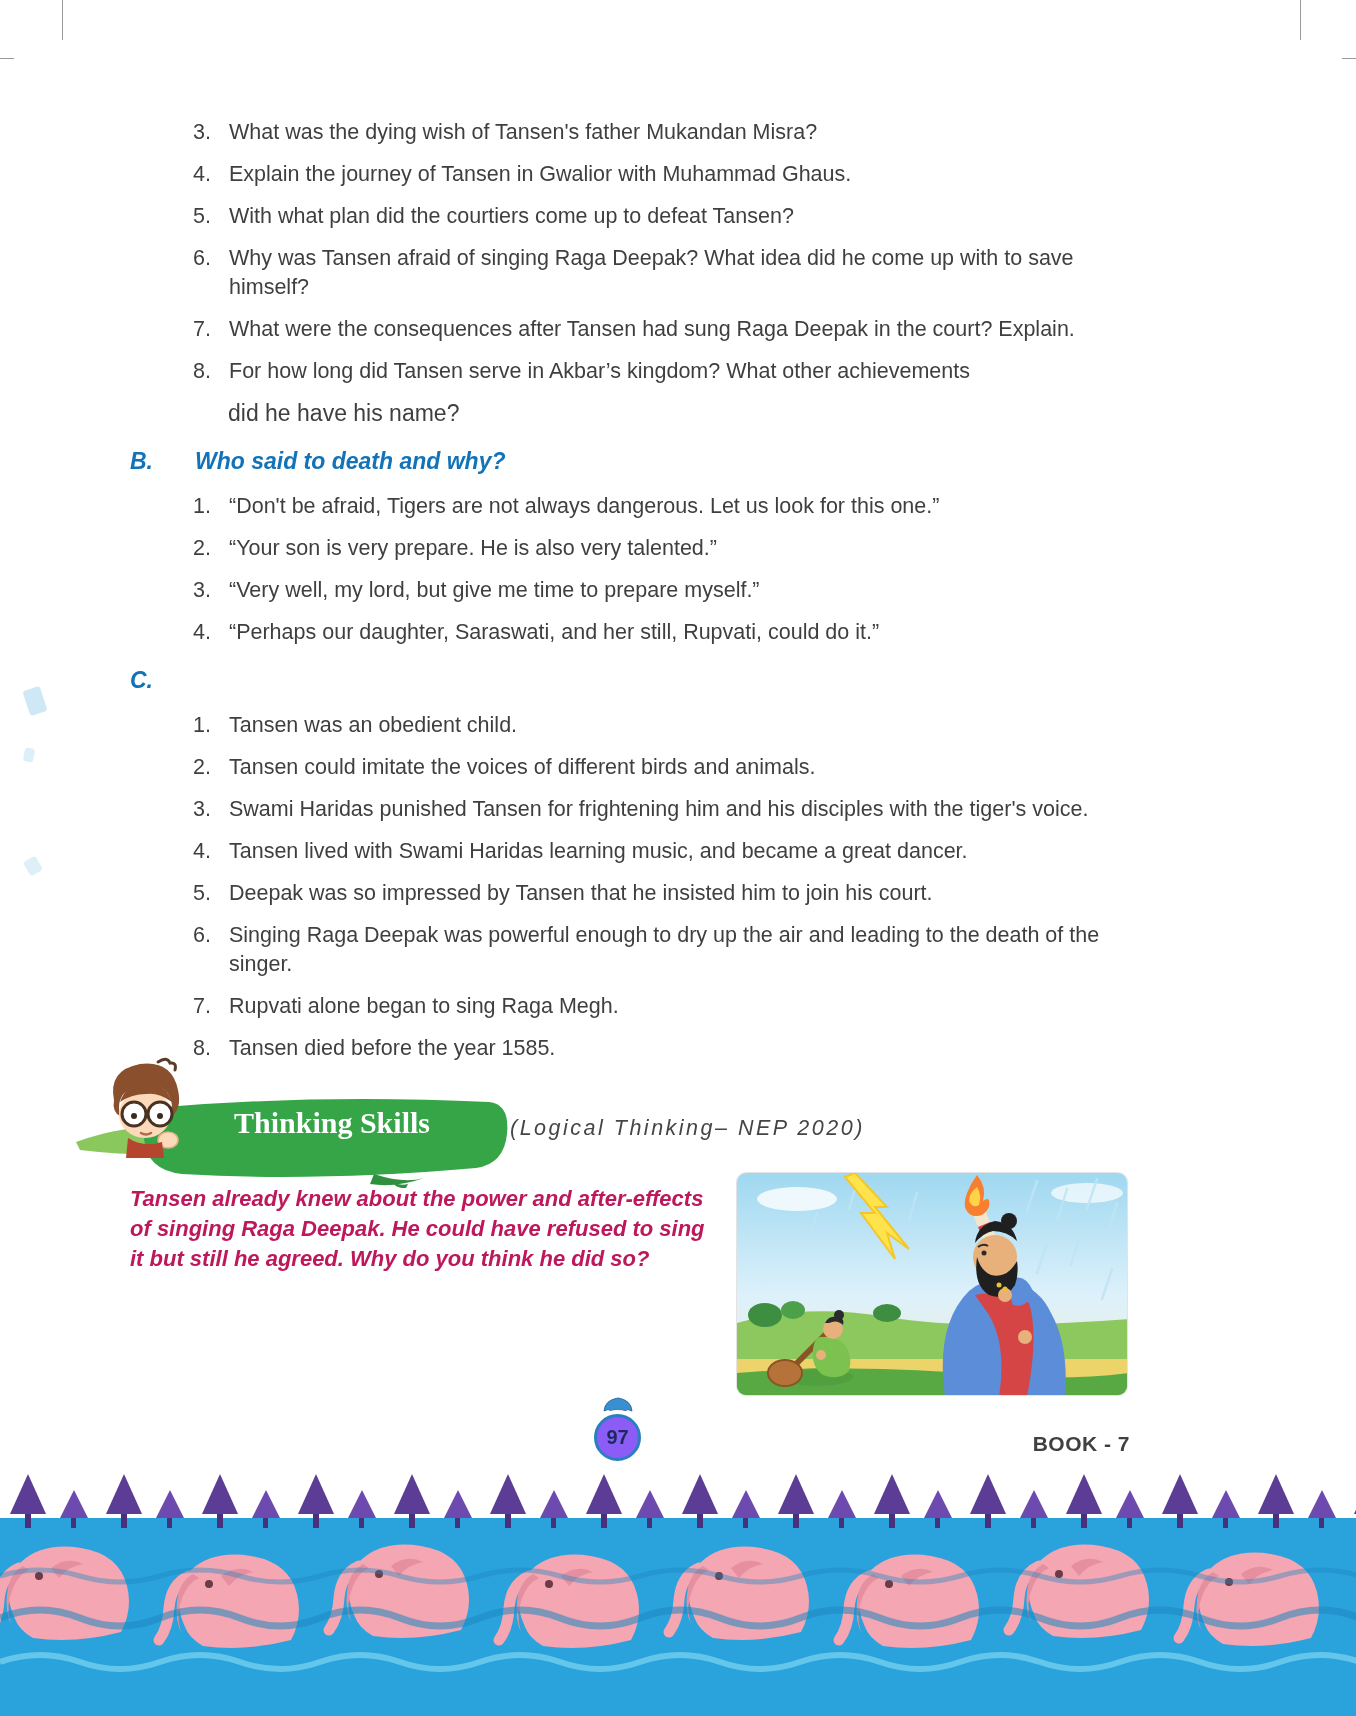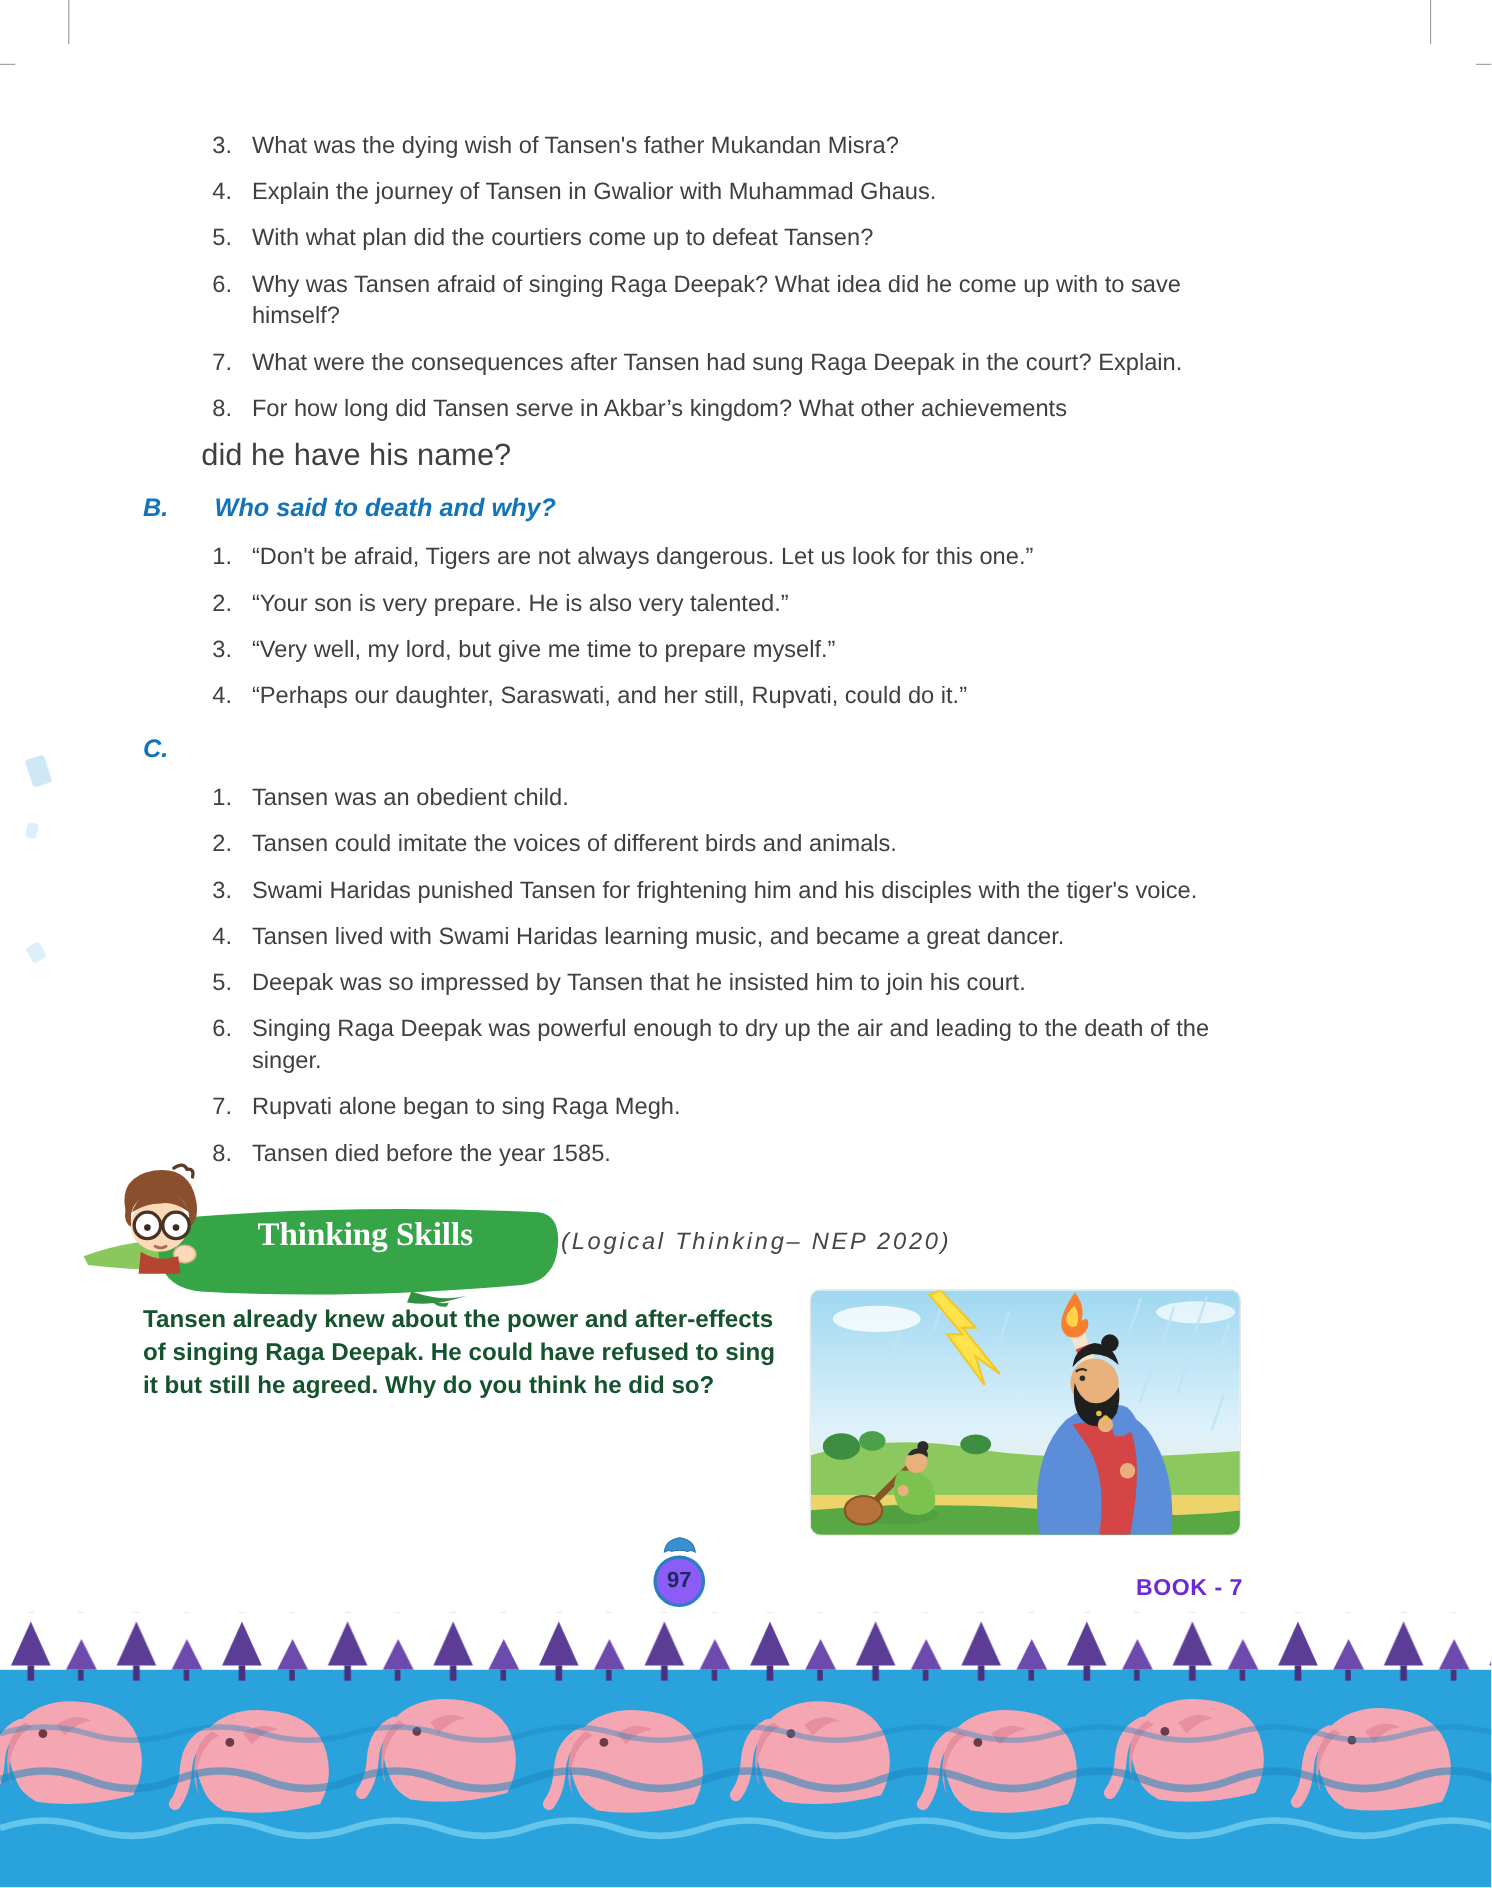--- a/index.html
+++ b/index.html
@@ -14,48 +14,48 @@
   .crop.h { height:1px; width:14px; top:58px; }
   
   .artifact { position:absolute; background:#cfe8f5; border-radius:3px; }
 
   
   .content { position:absolute; top:118px; left:130px; width:1022px; }
   .qlist { margin-left:63px; }
   .li { display:flex; margin-bottom:13px; font-size:21.5px; line-height:29px; }
   .li .num { width:36px; flex-shrink:0; }
   .li .txt { flex:1; }
-  .overflow-line { margin-left:53px; font-size:28px; line-height:29px; margin-bottom:13px; }
+  .overflow-line { margin-left:98px; font-size:23px; line-height:29px; margin-bottom:13px; }
   .sec-head { display:flex; margin:18px 0 16px 0; font-size:23px; line-height:30px;
               font-weight:bold; font-style:italic; color:#1273b8; }
   .sec-head .letter { width:65px; flex-shrink:0; }
 
   
   .banner-svg { position:absolute; left:74px; top:1090px; }
   .kid-svg { position:absolute; left:98px; top:1054px; z-index:3; }
   .banner-title { position:absolute; left:192px; top:1106px; width:280px; z-index:4;
                   text-align:center; color:#ffffff; font-weight:bold; font-size:30px;font-family:Liberation Serif, serif; }
   .banner-subtitle { position:absolute; left:510px; top:1116px; font-size:21.5px;
                      letter-spacing:2.5px; color:#454545;font-style:italic; }
 
   .prompt { position:absolute; left:130px; top:1184px; width:594px;
-            color:#14532d; font-weight:bold; 
+            color:#be185d; font-weight:bold; font-style:italic;
             font-size:22px; line-height:30px; }
 
   .illustration { position:absolute; left:736px; top:1172px; width:392px; height:224px;
                   border-radius:10px; overflow:hidden; border:1px solid #e3e3e3; }
 
   
   .umbrella { position:absolute; left:601px; top:1396px; z-index:5; }
   .page-badge { position:absolute; left:594px; top:1414px; width:47px; height:47px;
                 border-radius:50%; background:#8b5cf6; border:3px solid #2a7fc1; z-index:5;
                 display:flex; align-items:center; justify-content:center;
                 font-weight:bold; font-size:20px; color:#1a2a5e; box-shadow:0 0 0 4px #ffffff; }
   .book-label { position:absolute; left:930px; top:1432px; width:200px; text-align:right;
-                font-weight:bold; font-size:21px; color:#6d28d9; letter-spacing:0.5px; }
+                font-weight:bold; font-size:21px; color:#404040; letter-spacing:0.5px; }
 
   .bottom-decor { position:absolute; left:0; bottom:0; width:1356px; height:250px; z-index:1; }
 </style>
 </head>
 <body>
 
 <div class="crop v" style="left:62px"></div>
 <div class="crop v" style="left:1300px"></div>
 <div class="crop h" style="left:0"></div>
 <div class="crop h" style="left:1342px"></div>

